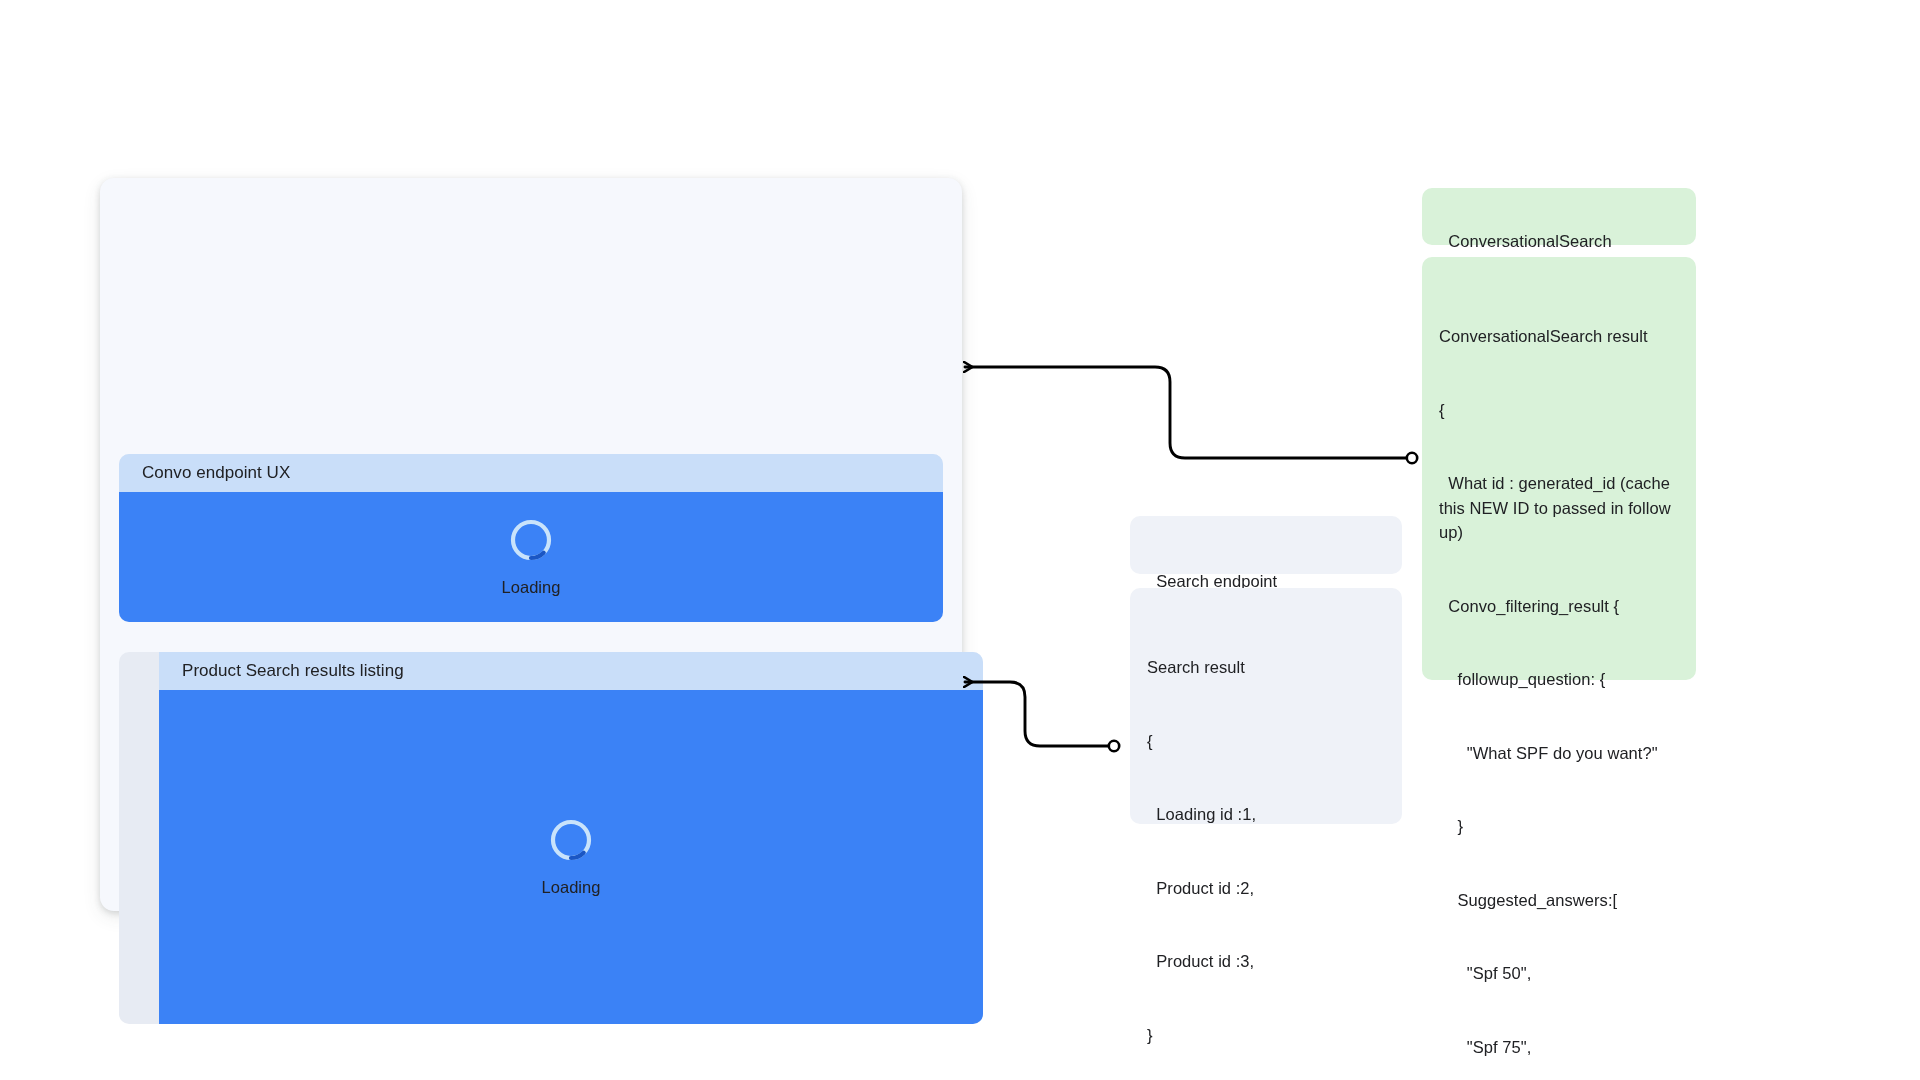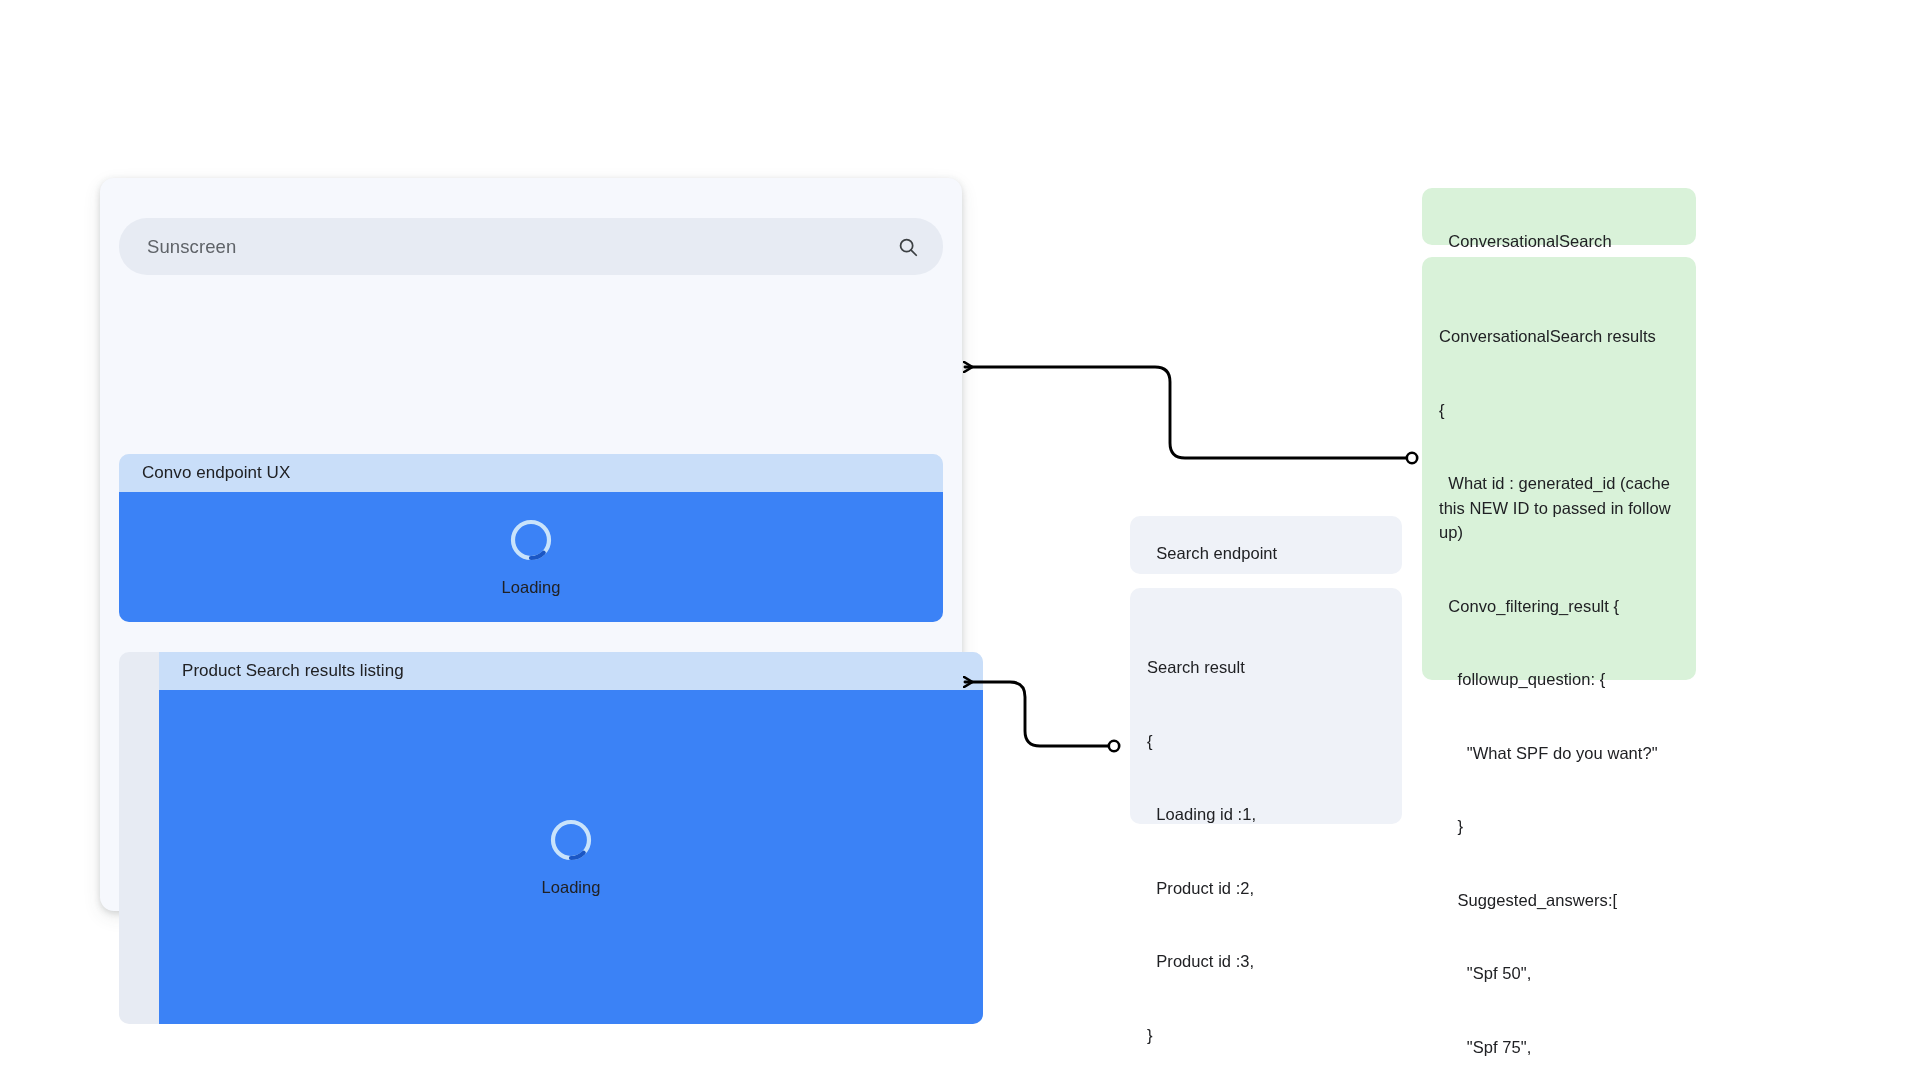--- a/index.html
+++ b/index.html
@@ -119,21 +119,21 @@
     padding: 18px 17px 18px 17px;
     font-size: 16.5px;
     line-height: 24.5px;
     color: #202124;
     white-space: pre-wrap;
     letter-spacing: 0.05px;
   }
   .card-grey { background: #eff2f8; }
   .card-green { background: #d9f2d9; }
 
-  #search-endpoint  { left: 1130px; top: 516px; width: 272px; height: 58px; padding-top: 0; }
+  #search-endpoint  { left: 1130px; top: 516px; width: 272px; height: 58px; padding-top: 28px; }
   #search-result    { left: 1130px; top: 588px; width: 272px; height: 236px; }
   #cs-endpoint      { left: 1422px; top: 188px; width: 274px; height: 57px; padding-top: 16px; }
   #cs-result        { left: 1422px; top: 257px; width: 274px; height: 423px; }
 
   .code-line { display: block; }
   .bold { font-weight: normal; }
 
   
   #connectors {
     position: absolute;
@@ -141,29 +141,20 @@
     width: 1920px;
     height: 1080px;
     pointer-events: none;
   }
 </style>
 </head>
 <body>
 
 <div id="app-card">
 
-  <div id="search-bar">
-    <input id="search-input" type="text" value="Sunscreen" style="">
-    <span class="search-icon-btn">
-      <svg width="22" height="22" viewBox="0 0 24 24" fill="none" aria-hidden="true">
-        <circle cx="10.5" cy="10.5" r="6.6" stroke="#3c4043" stroke-width="1.9"></circle>
-        <line x1="15.4" y1="15.4" x2="21" y2="21" stroke="#3c4043" stroke-width="1.9" stroke-linecap="round"></line>
-      </svg>
-    </span>
-  </div>
 
   <div class="panel" id="panel-convo">
     <div class="panel-header">
       <span class="panel-header-title">Convo endpoint UX</span>
     </div>
     <div class="panel-body">
       <div class="loading-wrap">
         <svg class="spinner" viewBox="0 0 48 48">
           <circle cx="24" cy="24" r="18" fill="none" stroke="#c9e3fb" stroke-width="4.2"></circle>
           <path d="M 36.7 36.7 A 18 18 0 0 1 24 42" fill="none" stroke="#1a56c4" stroke-width="4.2" stroke-linecap="round"></path>
@@ -220,21 +211,21 @@
   
   
   
 </div>
 
 <div class="info-card card-green" id="cs-endpoint">
   <span>ConversationalSearch endpoint</span>
 </div>
 
 <div class="info-card card-green" id="cs-result">
-  <span class="code-line">ConversationalSearch results</span>
+  <span class="code-line">ConversationalSearch result</span>
   <span class="code-line">{</span>
   <span class="code-line"><span>  What id : generated_id </span><span class="bold">(cache this NEW ID to passed in follow up)</span></span>
   <span class="code-line">  Convo_filtering_result {</span>
   <span class="code-line">    followup_question: {</span>
   <span class="code-line bold">      "What SPF do you want?"</span>
   <span class="code-line">    }</span>
   <span class="code-line">    Suggested_answers:[</span>
   <span class="code-line">      "Spf 50",</span>
   <span class="code-line">      "Spf 75",</span>
   

